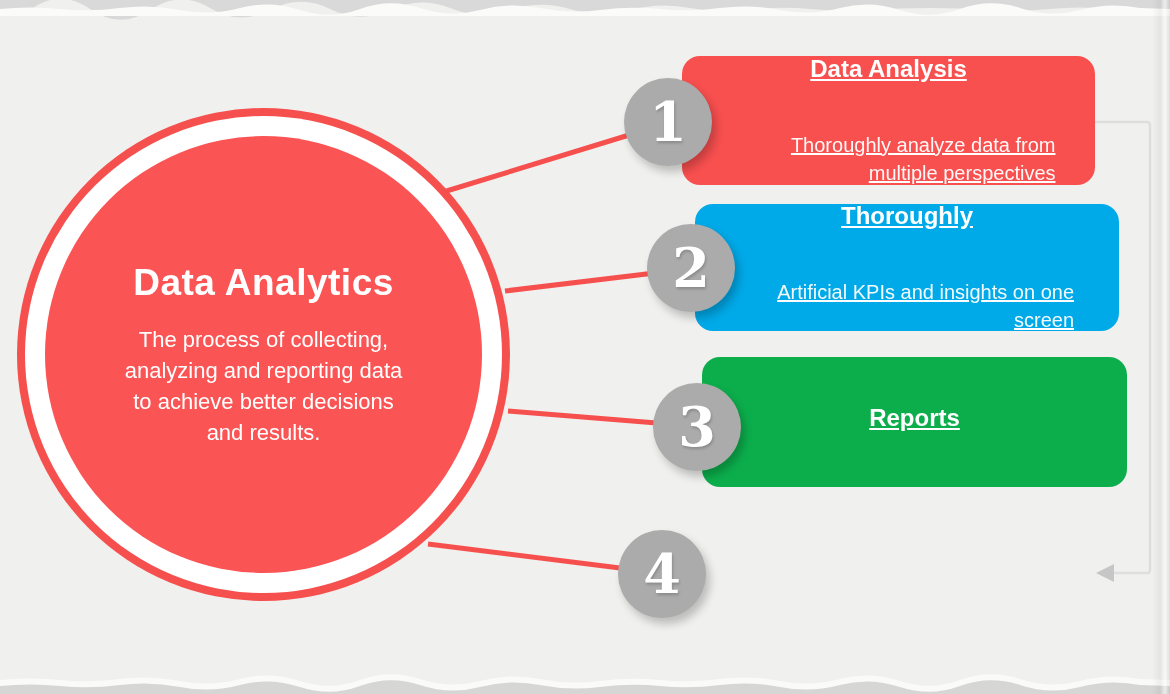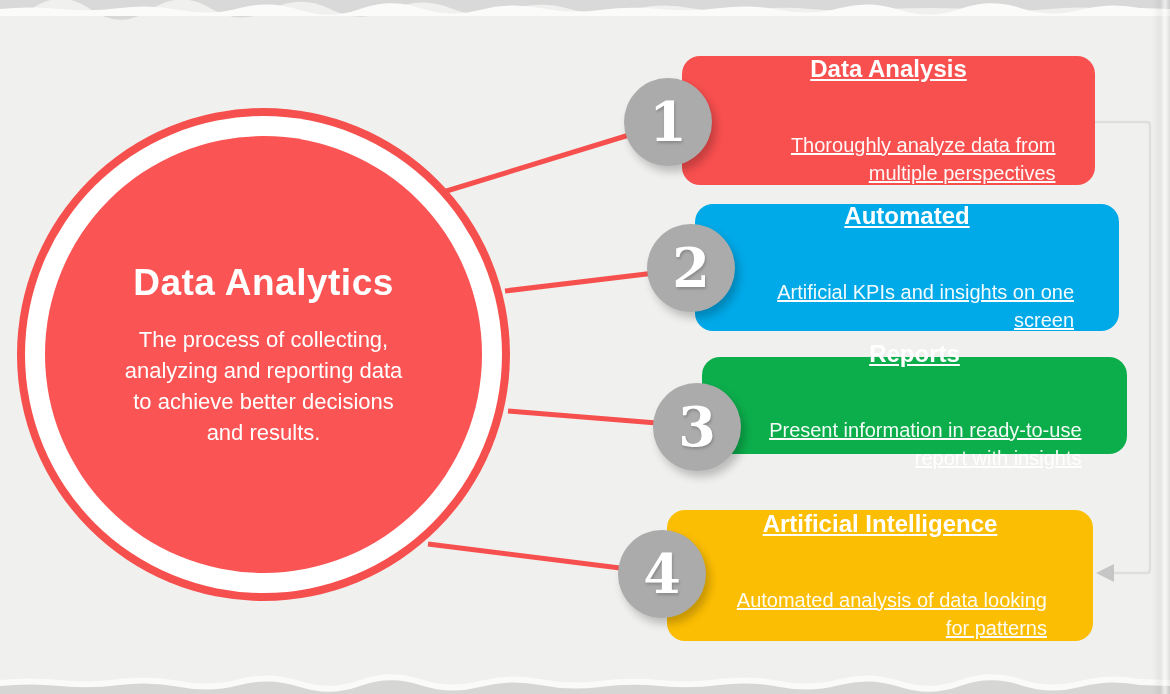--- a/index.html
+++ b/index.html
@@ -36,21 +36,21 @@
   .hub-desc{font-size:22px;line-height:31px;width:302px;}
   
   .card{
     position:absolute;border-radius:18px;z-index:3;
     color:#ffffff;text-align:right;
     display:flex;flex-direction:column;justify-content:center;align-items:center;
     padding:10px 20px;box-sizing:border-box;text-decoration:underline;
   }
   .card-1{left:682px;top:56px;width:413px;height:129px;}
   .card-2{left:695px;top:204px;width:424px;height:127px;}
-  .card-3{left:702px;top:357px;width:425px;height:97px;}
+  .card-3{left:702px;top:357px;width:425px;height:130px;}
   .card-4{left:667px;top:510px;width:426px;height:131px;}
   .card-title{font-size:24px;font-weight:bold;margin-bottom:8px;}
   .card-desc{font-size:20px;line-height:28px;color:rgba(255,255,255,0.95);width:334px;margin-top:40px;}
   
   .numcircle{
     position:absolute;width:88px;height:88px;border-radius:50%;
     background:#ababab;z-index:4;
     display:flex;align-items:center;justify-content:center;
     color:#ffffff;
     font-family:"DejaVu Serif","Liberation Serif",serif;
@@ -82,30 +82,25 @@
   <div class="hub" style="background-color: rgb(251, 84, 84);">
     <div class="hub-title">Data Analytics</div>
     <div class="hub-desc">The process of collecting, analyzing and reporting data to achieve better decisions and results.</div>
   </div>
 
   <div class="card card-1" style="background-color: rgb(248, 79, 79);">
     <div class="card-title">Data Analysis</div>
     <div class="card-desc">Thoroughly analyze data from multiple perspectives</div>
   </div>
   <div class="card card-2" style="background-color: rgb(0, 169, 232);">
-    <div class="card-title">Automated</div>
+    <div class="card-title">Thoroughly</div>
     <div class="card-desc">Artificial KPIs and insights on one screen</div>
   </div>
   <div class="card card-3" style="background-color: rgb(12, 174, 76);">
     <div class="card-title">Reports</div>
-    <div class="card-desc">Present information in ready-to-use report with insights</div>
-  </div>
-  <div class="card card-4" style="background-color: rgb(252, 190, 3);">
-    <div class="card-title">Artificial Intelligence</div>
-    <div class="card-desc">Automated analysis of data looking for patterns</div>
   </div>
 
   <div class="numcircle numcircle-1">
     <span>1</span>
   </div>
   <div class="numcircle numcircle-2">
     <span>2</span>
   </div>
   <div class="numcircle numcircle-3">
     <span>3</span>

